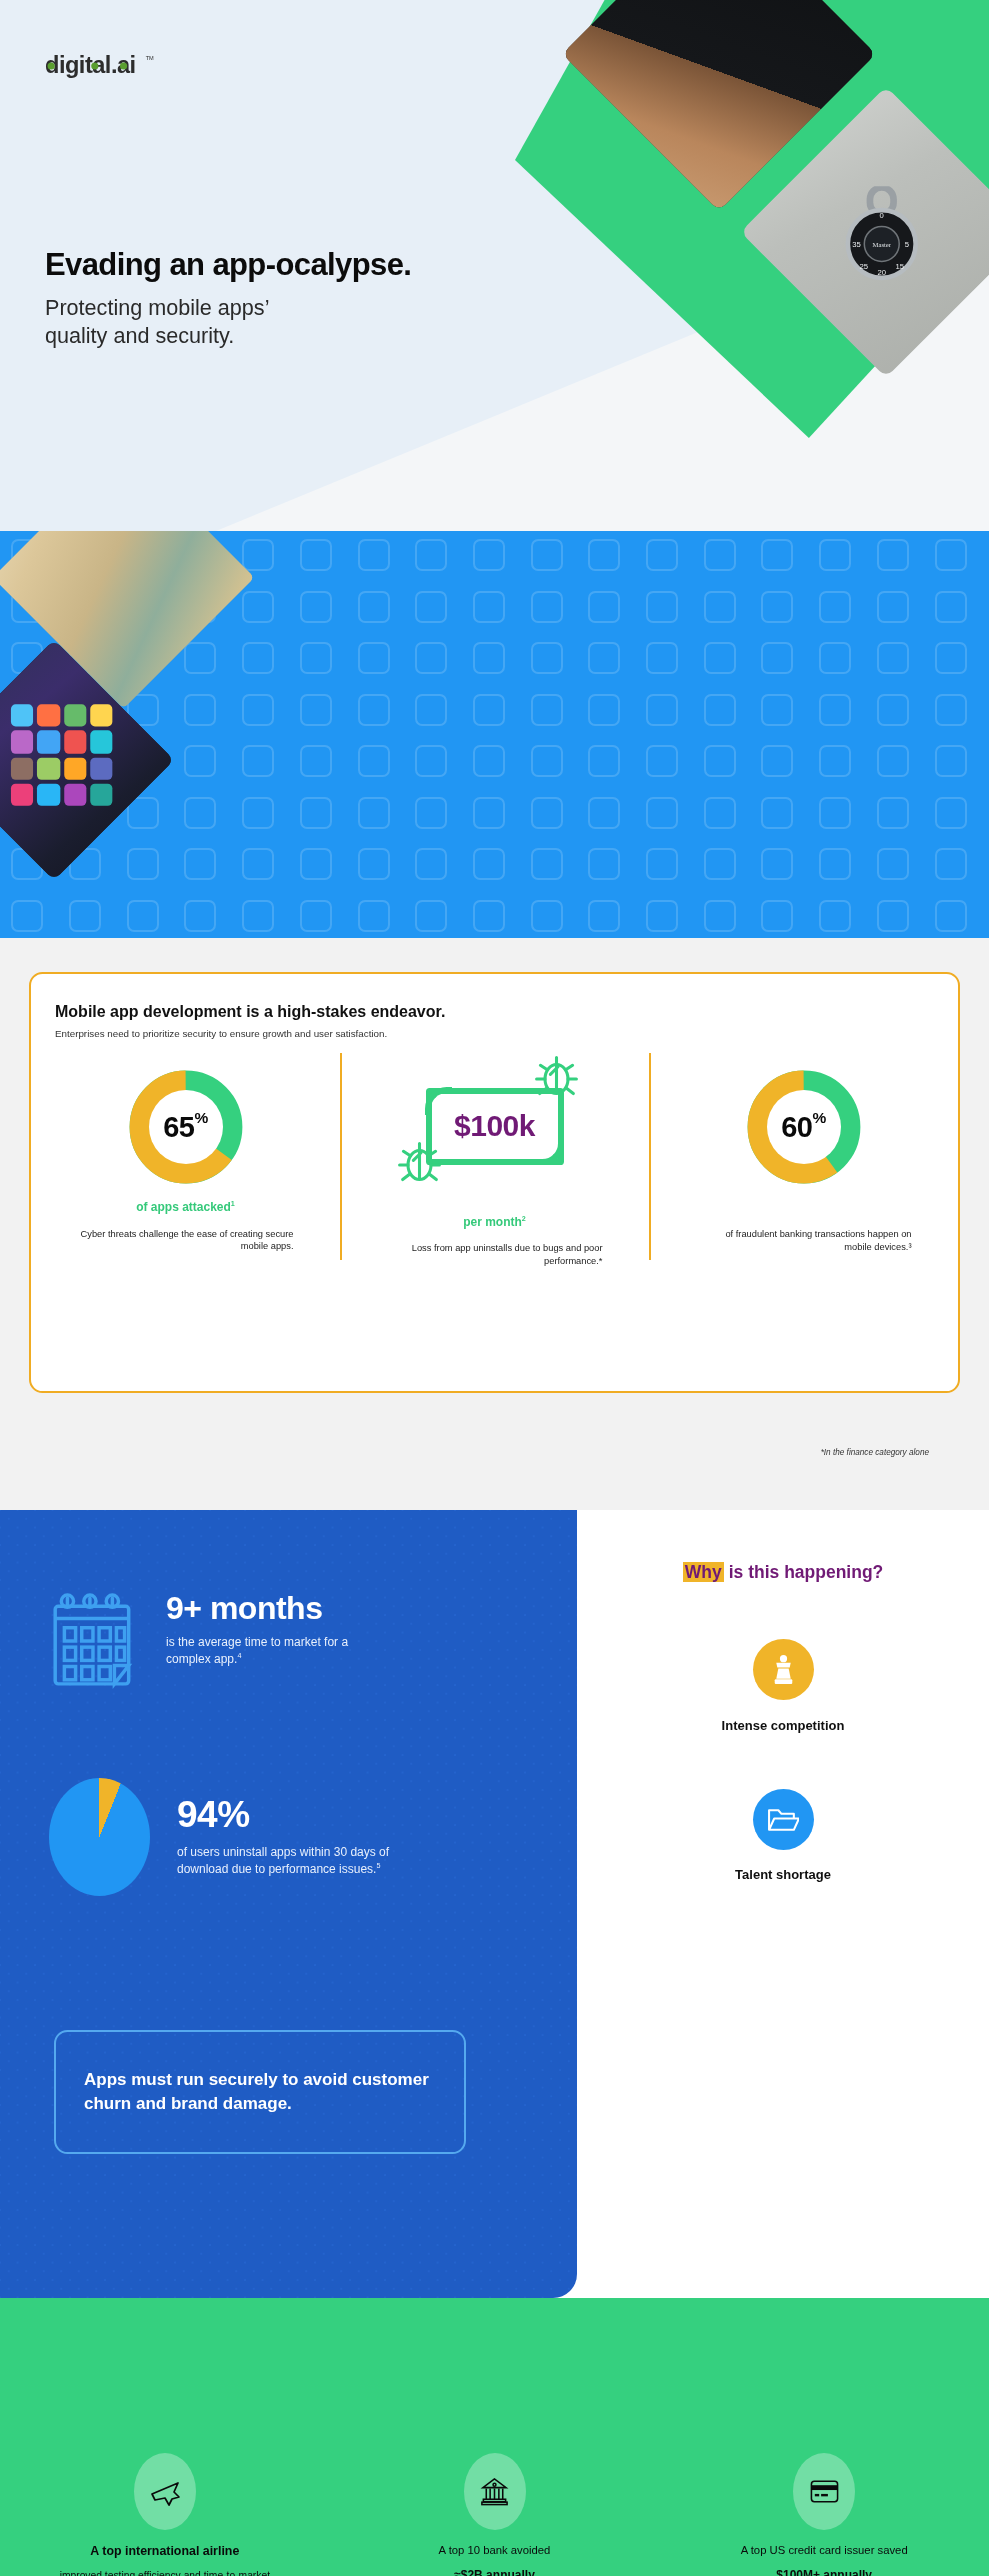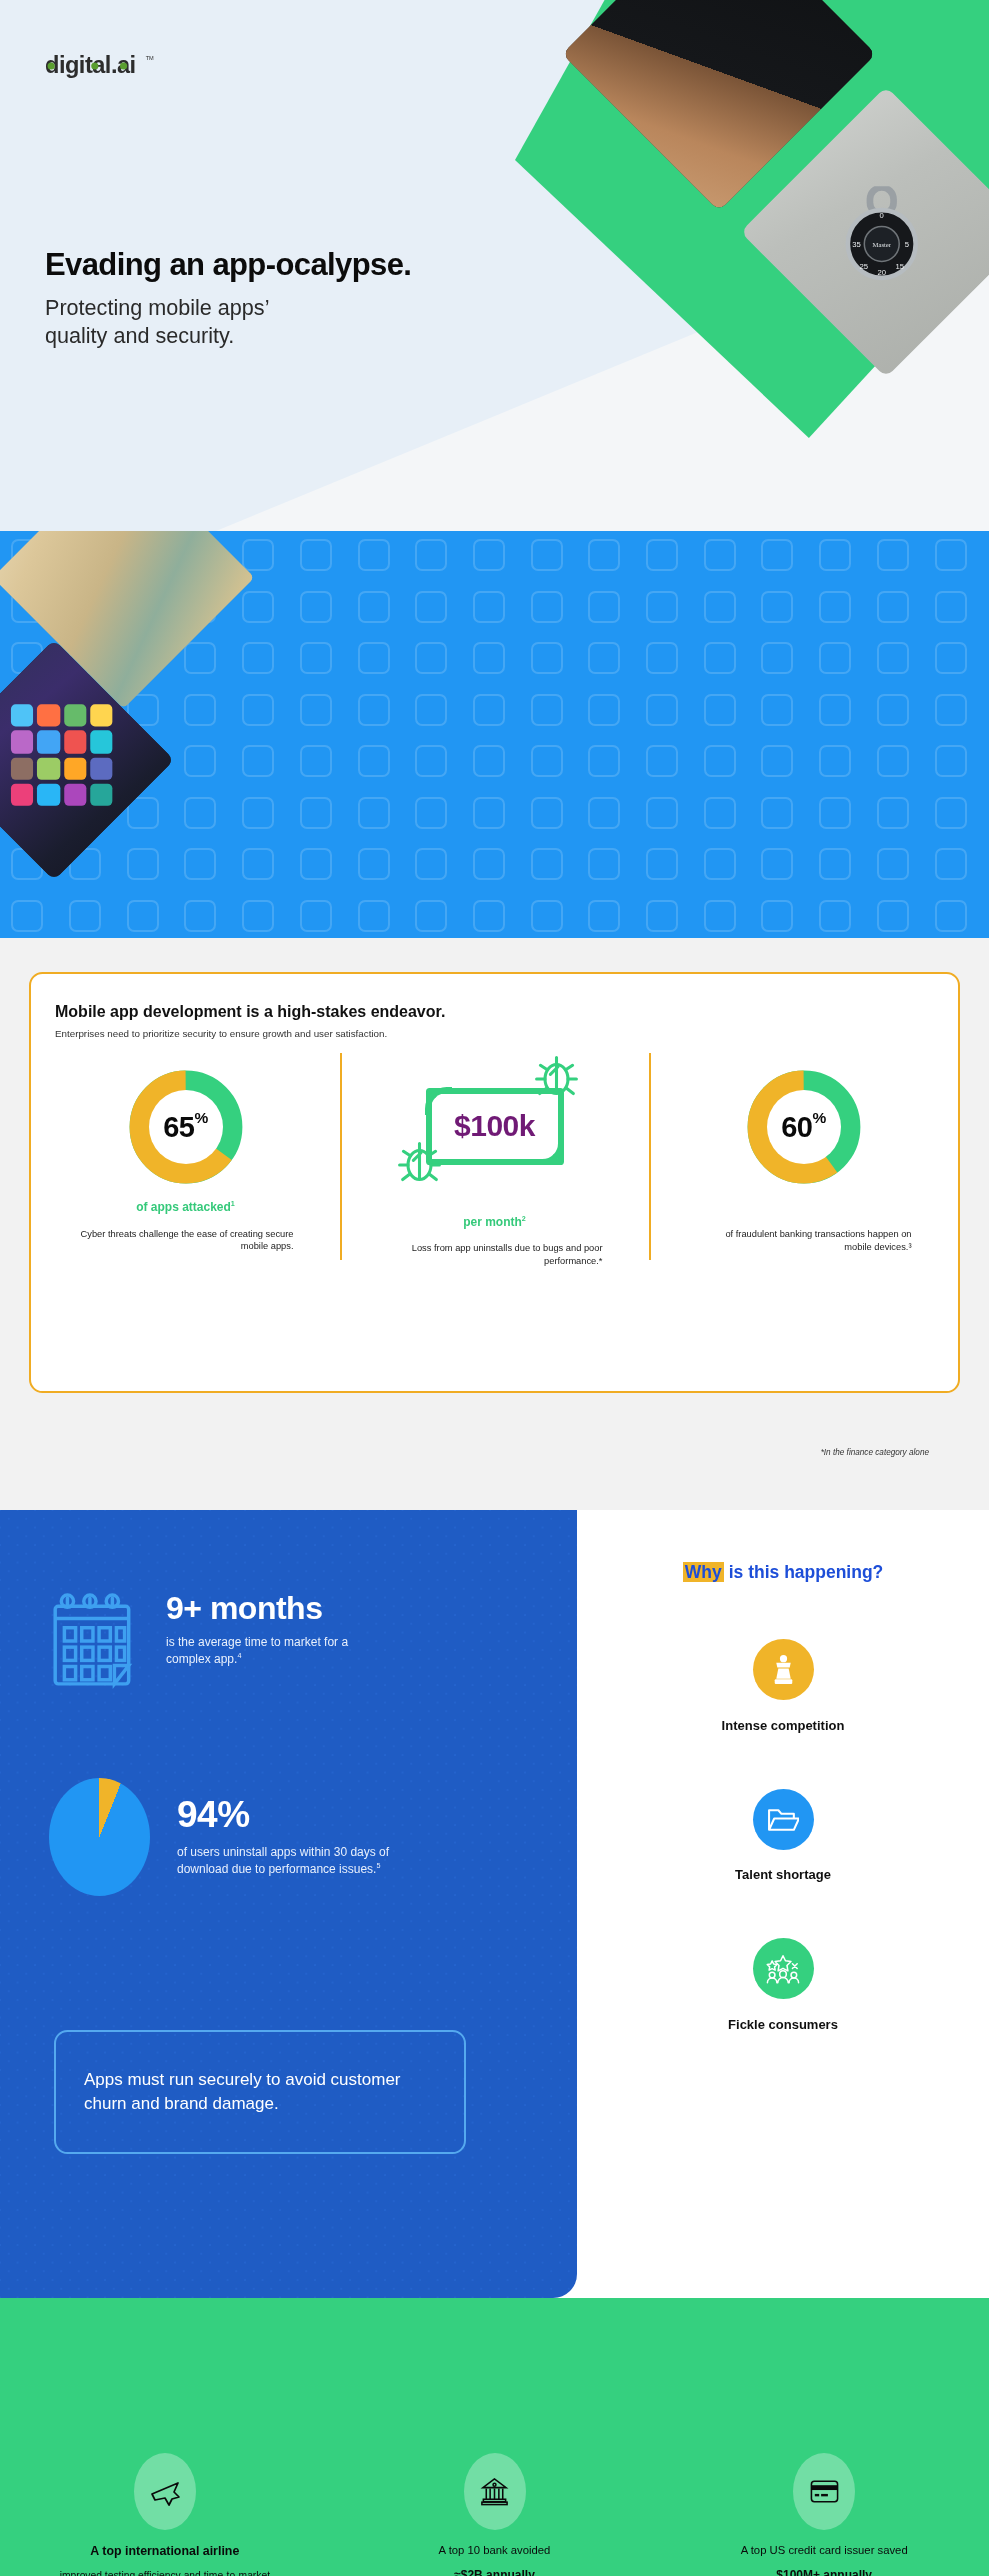--- a/index.html
+++ b/index.html
@@ -148,24 +148,24 @@
   .cal-icon { width:92px; height:98px; position:relative; }
   .big-stat { font-size:32px; font-weight:800; color:#ffffff; letter-spacing:-0.5px; line-height:1; }
   .stat-body { font-size:12px; color:#e8f0fd; line-height:1.42; margin-top:10.3px; max-width:216px; }
   .stat-body sup { font-size:7.2px; }
   .pie-row { position:absolute; left:49px; top:268px; display:flex; align-items:center; gap:27px; }
   .pie { width:101px; height:118px; border-radius:50%; }
   .quote-box {
     position:absolute; left:54px; top:520px; width:412px; height:124px;
     border:2.1px solid #55a9ef; border-radius:13.4px;
     display:flex; align-items:center; padding:0 28px;
-    font-size:17px; font-weight:400; color:#ffffff; line-height:1.4;
+    font-size:17px; font-weight:700; color:#ffffff; line-height:1.4;
   }
   .why-col { position:absolute; left:577px; top:0; width:412px; }
-  .why-title { margin:52px auto 0; text-align:center; font-size:17.5px; font-weight:800; color:#1d4ed8; }
+  .why-title { margin:52px auto 0; text-align:center; font-size:17.5px; font-weight:800; color:#701a75; }
   .why-title .mark { background:#f0b429; padding:0 2.1px; }
   .why-item { margin-top:56px; text-align:center; }
   .why-circle {
     width:61px; height:61px; border-radius:50%; margin:0 auto 17.5px;
     display:flex; align-items:center; justify-content:center;
   }
   .why-label { font-size:13px; font-weight:800; color:#101010; }
 
   
   .green-band { position:absolute; left:0; top:2298px; width:989px; height:459px; background:#35d07f; }
@@ -542,34 +542,20 @@
     <div class="why-item">
       <div class="why-circle" style="background:#2196f3;">
         <svg width="32" height="29" viewBox="0 0 62 56" fill="none" stroke="#ffffff" stroke-width="4" stroke-linejoin="round">
           <path d="M4 48V10h18l6 7h24v9"></path>
             <path d="M4 48l10-22h48L52 48z"></path>
         </svg>
       </div>
       <div class="why-label">Talent shortage</div>
     </div>
 
-    <div class="why-item">
-      <div class="why-circle" style="background:#35d07f;">
-        <svg width="34" height="31" viewBox="0 0 72 64" fill="none" stroke="#ffffff" stroke-width="3.2" stroke-linejoin="round">
-          <path d="M36 5l5.2 10.6 11.6 1.7-8.4 8.2 2 11.6L36 31.6 25.6 37.1l2-11.6-8.4-8.2 11.6-1.7z"></path>
-          <path d="M13 16l3.2 6.5 7.2 1-5.2 5 1.2 7.1-6.4-3.3-6.4 3.3 1.2-7.1-5.2-5 7.2-1z"></path>
-          <path d="M56 22l10 10M66 22l-10 10" stroke-linecap="round"></path>
-          <circle cx="13" cy="46" r="6"></circle>
-            <circle cx="36" cy="44" r="7"></circle>
-            <circle cx="59" cy="46" r="6"></circle>
-          <path d="M3 62a10 10 0 0120 0M25 62a11 11 0 0122 0M49 62a10 10 0 0120 0" stroke-linecap="round"></path>
-        </svg>
-      </div>
-      <div class="why-label">Fickle consumers</div>
-    </div>
   </div>
 </section>
 
 <section class="green-band">
 
   <div class="cust-row">
     <div class="cust">
       <div class="cust-ico">
         <svg width="32" height="32" viewBox="0 0 64 64" fill="none" stroke="#0a0a0a" stroke-width="3.4" stroke-linejoin="round">
           <path d="M6 36l52-22-8 18 10 10-14 4-6 12-8-14-20 4z"></path>

